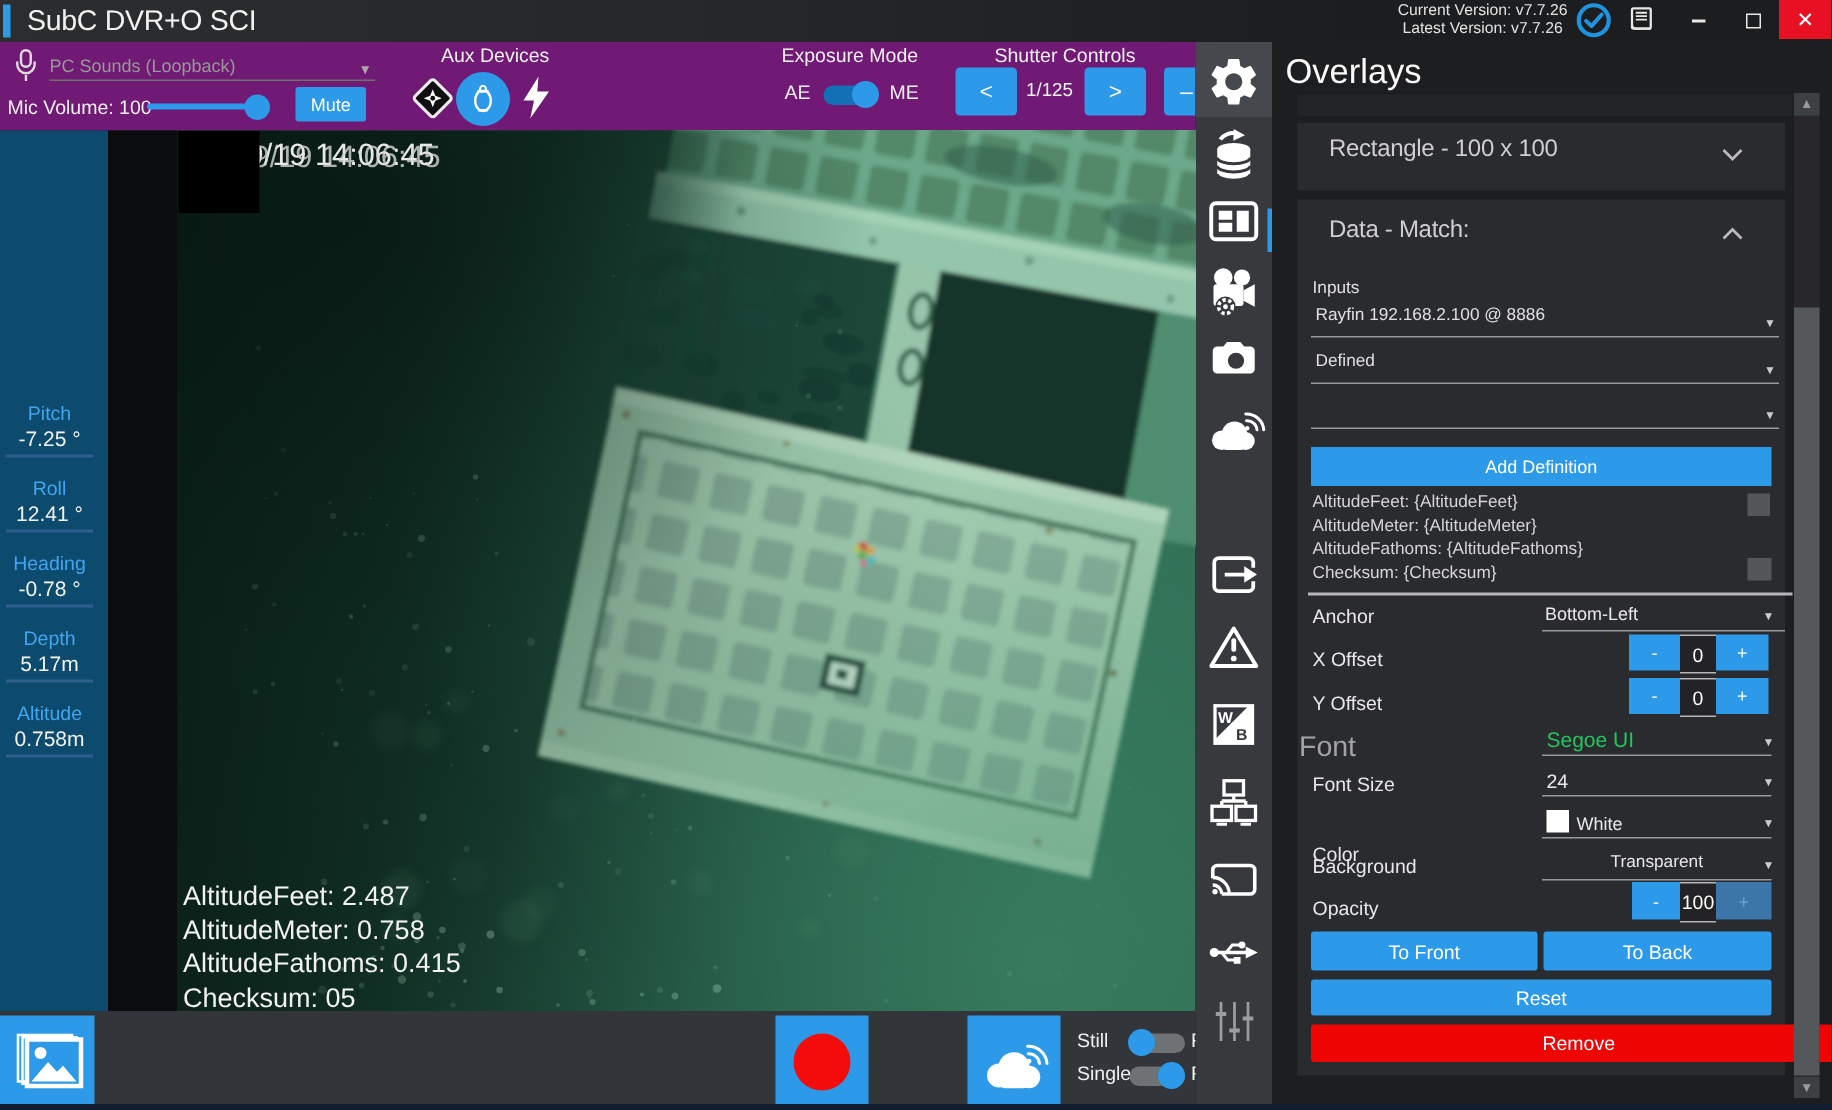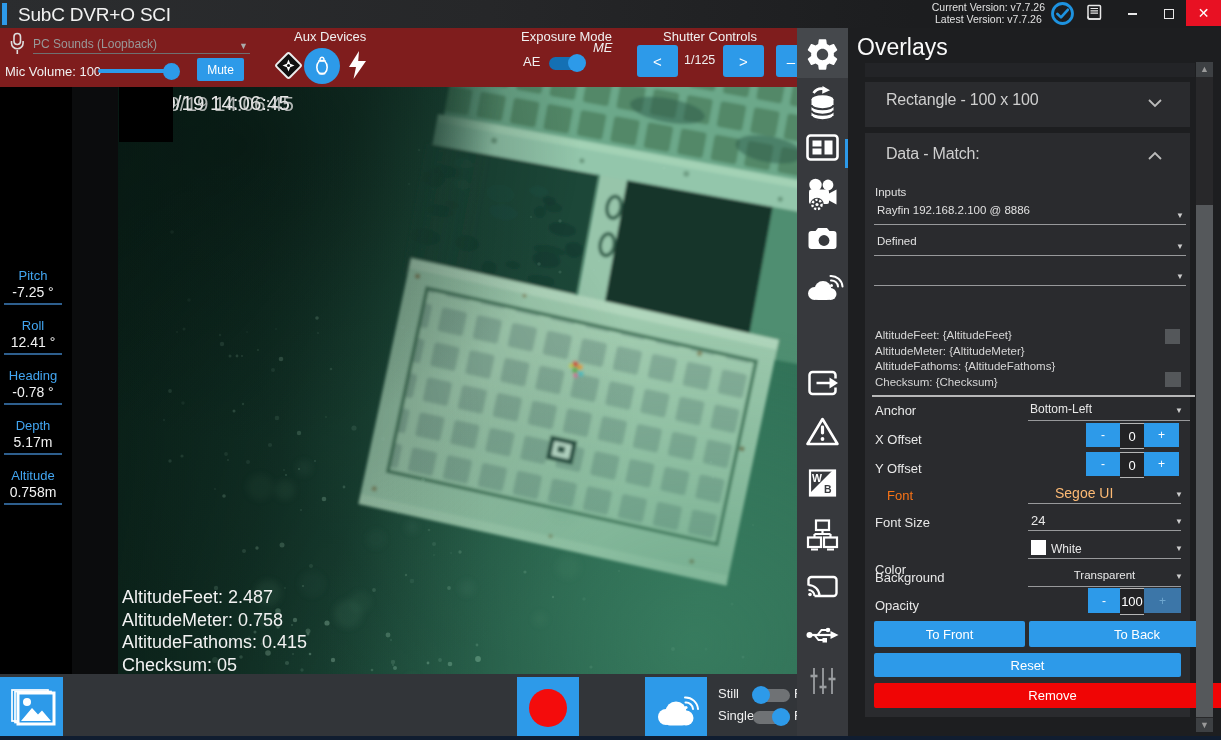--- a/index.html
+++ b/index.html
@@ -1,20 +1,20 @@
 <!DOCTYPE html>
 <html><head>
 <meta charset="utf-8">
 <style>
 html,body{margin:0;padding:0;}
 body{width:1221px;height:740px;position:relative;overflow:hidden;background:#1d1e20;font-family:"Liberation Sans",sans-serif;}
 .abs{position:absolute;}
 .titlebar{left:0;top:0;width:1221px;height:28px;background:linear-gradient(90deg,#2b2d2f 0%,#262729 40%,#1c1d1f 75%);}
-.topbar{left:0;top:28px;width:797px;height:59px;background:#7f1d1d;overflow:hidden;color:#fff;}
-.sidebar{left:0;top:87px;width:72px;height:587px;background:#000000;}
+.topbar{left:0;top:28px;width:797px;height:59px;background:#701a75;overflow:hidden;color:#fff;}
+.sidebar{left:0;top:87px;width:72px;height:587px;background:#0c4a6e;}
 .letterbox{left:72px;top:87px;width:46px;height:587px;background:#0b0c0d;}
 .videobox{left:118px;top:87px;width:679px;height:587px;background:#123b2f;}
 .bottombar{left:0;top:674px;width:797px;height:66px;background:#323539;overflow:hidden;}
 .strip{left:797px;top:28px;width:51px;height:712px;background:#37393d;}
 .panel{left:848px;top:28px;width:373px;height:712px;background:#1d1e20;color:#e8e8e8;}
 .bottomedge{left:0;top:736px;width:1221px;height:4px;background:#101d30;}
 .btn-blue{background:#2d9ae9;color:#fff;display:flex;align-items:center;justify-content:center;}
 </style>
 </head>
 <body>
@@ -65,21 +65,21 @@
     <path d="M14.8 25.5 h6.4" stroke="#fff" stroke-width="1.8"></path>
   </svg>
   <svg class="abs" style="left:345px;top:22px;" width="26" height="30" viewBox="0 0 26 30">
     <path d="M14 1 L4 17 H11 L8.5 29 L21 11 H13.2 Z" fill="#fff"></path>
   </svg>
 
   <div class="abs" style="left:521px;top:1px;font-size:13px;color:#f0f0f0;">Exposure Mode</div>
   <div class="abs" style="left:523px;top:26px;font-size:13px;color:#f0f0f0;">AE</div>
   <div class="abs" style="left:549px;top:29px;width:36px;height:13px;border-radius:7px;background:#1470b4;"></div>
   <div class="abs" style="left:568px;top:26px;width:18px;height:18px;border-radius:50%;background:#2d9ae9;"></div>
-  <div class="abs" style="left:593px;top:12px;font-size:13px;color:#f0f0f0;font-style:italic;">ME</div>
+  <div class="abs" style="left:593px;top:26px;font-size:13px;color:#f0f0f0;">ME</div>
 
   <div class="abs" style="left:663px;top:1px;font-size:13px;color:#f0f0f0;">Shutter Controls</div>
   <div class="abs btn-blue" style="left:637px;top:17px;width:41px;height:32px;font-size:15px;border-radius:3px;">&lt;</div>
   <div class="abs" style="left:684px;top:25px;font-size:12.5px;color:#f0f0f0;">1/125</div>
   <div class="abs btn-blue" style="left:723px;top:17px;width:41px;height:32px;font-size:15px;border-radius:3px;">&gt;</div>
   <div class="abs btn-blue" style="left:776px;top:17px;width:30px;height:32px;font-size:15px;border-radius:3px;">–</div>
 </div>
 
 <div class="abs sidebar" id="sidebar">
   <div class="abs" style="left:0;top:181px;width:66px;text-align:center;font-size:13px;color:#42a5f0;">Pitch</div>
@@ -566,62 +566,63 @@
     </svg>
   <div class="abs" style="left:27px;top:158px;font-size:11.5px;color:#e0e0e0;">Inputs</div>
   <div class="abs" style="left:29px;top:176px;font-size:11.5px;color:#e0e0e0;">Rayfin 192.168.2.100 @ 8886</div>
   <div class="abs" style="left:26px;top:196px;width:312px;border-top:1px solid #98999b;"></div>
   <div class="abs" style="left:328px;top:183px;color:#ccc;font-size:8px;">▼</div>
   <div class="abs" style="left:29px;top:207px;font-size:11.5px;color:#e0e0e0;">Defined</div>
   <div class="abs" style="left:26px;top:227px;width:312px;border-top:1px solid #98999b;"></div>
   <div class="abs" style="left:328px;top:214px;color:#ccc;font-size:8px;">▼</div>
   <div class="abs" style="left:26px;top:257px;width:312px;border-top:1px solid #98999b;"></div>
   <div class="abs" style="left:328px;top:244px;color:#ccc;font-size:8px;">▼</div>
+  <div class="abs btn-blue" style="left:26px;top:270px;width:307px;height:26px;font-size:12px;">Add Definition</div>
   <div class="abs" style="left:27px;top:301px;font-size:11.5px;color:#d6d6d6;">AltitudeFeet: {AltitudeFeet}</div>
   <div class="abs" style="left:27px;top:317px;font-size:11.5px;color:#d6d6d6;">AltitudeMeter: {AltitudeMeter}</div>
   <div class="abs" style="left:27px;top:332px;font-size:11.5px;color:#d6d6d6;">AltitudeFathoms: {AltitudeFathoms}</div>
   <div class="abs" style="left:27px;top:348px;font-size:11.5px;color:#d6d6d6;">Checksum: {Checksum}</div>
   <div class="abs" style="left:317px;top:301px;width:15px;height:15px;background:#54575a;"></div>
   <div class="abs" style="left:317px;top:344px;width:16px;height:15px;background:#54575a;"></div>
   <div class="abs" style="left:24px;top:367px;width:323px;height:2px;background:#b8b8b8;"></div>
   <div class="abs" style="left:27px;top:375px;font-size:13px;color:#e8e8e8;">Anchor</div>
   <div class="abs" style="left:182px;top:374px;font-size:12px;color:#e8e8e8;">Bottom-Left</div>
   <div class="abs" style="left:180px;top:392px;width:162px;border-top:1px solid #98999b;"></div>
   <div class="abs" style="left:327px;top:378px;color:#ccc;font-size:8px;">▼</div>
   <div class="abs" style="left:27px;top:404px;font-size:13px;color:#e8e8e8;">X Offset</div>
   <div class="abs btn-blue" style="left:238px;top:395px;width:34px;height:24px;font-size:12px;">-</div>
   <div class="abs" style="left:272px;top:395px;width:24px;height:24px;background:#232325;border-top:1px solid #b5b5b5;border-bottom:1px solid #b5b5b5;color:#fff;font-size:13px;display:flex;align-items:center;justify-content:center;">0</div>
   <div class="abs btn-blue" style="left:296px;top:395px;width:35px;height:24px;font-size:12px;">+</div>
   <div class="abs" style="left:27px;top:433px;font-size:13px;color:#e8e8e8;">Y Offset</div>
   <div class="abs btn-blue" style="left:238px;top:424px;width:34px;height:24px;font-size:12px;">-</div>
   <div class="abs" style="left:272px;top:424px;width:24px;height:24px;background:#232325;border-top:1px solid #b5b5b5;border-bottom:1px solid #b5b5b5;color:#fff;font-size:13px;display:flex;align-items:center;justify-content:center;">0</div>
   <div class="abs btn-blue" style="left:296px;top:424px;width:35px;height:24px;font-size:12px;">+</div>
-  <div class="abs" style="left:39px;top:460px;font-size:13px;color:#f97316;">Font</div>
-  <div class="abs" style="left:183px;top:457px;font-size:14px;color:#fdba74;margin-left:24px;">Segoe UI</div>
+  <div class="abs" style="left:18px;top:460px;font-size:19px;color:#a3a3a3;">Font</div>
+  <div class="abs" style="left:183px;top:457px;font-size:14px;color:#22c55e;">Segoe UI</div>
   <div class="abs" style="left:180px;top:475px;width:153px;border-top:1px solid #98999b;"></div>
   <div class="abs" style="left:327px;top:462px;color:#ccc;font-size:8px;">▼</div>
   <div class="abs" style="left:27px;top:487px;font-size:13px;color:#e8e8e8;">Font Size</div>
   <div class="abs" style="left:183px;top:485px;font-size:13px;color:#e8e8e8;">24</div>
   <div class="abs" style="left:180px;top:502px;width:153px;border-top:1px solid #98999b;"></div>
   <div class="abs" style="left:327px;top:489px;color:#ccc;font-size:8px;">▼</div>
   <div class="abs" style="left:27px;top:514px;font-size:13px;color:#e8e8e8;margin-top:20px;">Color</div>
   <div class="abs" style="left:183px;top:512px;width:15px;height:15px;background:#fff;"></div>
   <div class="abs" style="left:203px;top:514px;font-size:12px;color:#e8e8e8;">White</div>
   <div class="abs" style="left:180px;top:530px;width:153px;border-top:1px solid #98999b;"></div>
   <div class="abs" style="left:327px;top:516px;color:#ccc;font-size:8px;">▼</div>
   <div class="abs" style="left:27px;top:542px;font-size:13px;color:#e8e8e8;">Background</div>
   <div class="abs" style="left:180px;top:541px;width:153px;text-align:center;font-size:11.5px;color:#e8e8e8;">Transparent</div>
   <div class="abs" style="left:180px;top:558px;width:153px;border-top:1px solid #98999b;"></div>
   <div class="abs" style="left:327px;top:544px;color:#ccc;font-size:8px;">▼</div>
   <div class="abs" style="left:27px;top:570px;font-size:13px;color:#e8e8e8;">Opacity</div>
   <div class="abs btn-blue" style="left:240px;top:560px;width:32px;height:25px;font-size:12px;">-</div>
   <div class="abs" style="left:272px;top:560px;width:24px;height:25px;background:#232325;border-top:1px solid #b5b5b5;border-bottom:1px solid #b5b5b5;color:#fff;font-size:13px;display:flex;align-items:center;justify-content:center;">100</div>
   <div class="abs" style="left:296px;top:560px;width:37px;height:25px;background:#3c76a8;color:#6ea6cf;font-size:12px;display:flex;align-items:center;justify-content:center;">+</div>
   <div class="abs btn-blue" style="left:26px;top:593px;width:151px;height:26px;font-size:13px;border-radius:2px;">To Front</div>
-  <div class="abs btn-blue" style="left:181px;top:593px;width:152px;height:26px;font-size:13px;border-radius:2px;padding-left:32px;">To Back</div>
+  <div class="abs btn-blue" style="left:181px;top:593px;width:152px;height:26px;font-size:13px;border-radius:2px;">To Back</div>
   <div class="abs btn-blue" style="left:26px;top:625px;width:307px;height:24px;font-size:13px;border-radius:2px;">Reset</div>
   <div class="abs" style="left:26px;top:655px;width:357px;height:25px;background:#f00505;color:#fff;font-size:13px;display:flex;align-items:center;justify-content:center;border-radius:2px;">Remove</div>
 
   <div class="abs" style="left:348px;top:34px;width:17px;height:670px;background:#28282a;"></div>
   <div class="abs" style="left:348px;top:34px;width:17px;height:15px;background:#3d4043;color:#9a9a9a;font-size:9px;text-align:center;line-height:15px;">▲</div>
   <div class="abs" style="left:348px;top:177px;width:17px;height:512px;background:#55585b;"></div>
   <div class="abs" style="left:348px;top:690px;width:17px;height:14px;background:#3d4043;color:#9a9a9a;font-size:9px;text-align:center;line-height:14px;">▼</div>
 </div>
 
 <div class="abs bottomedge"></div>

